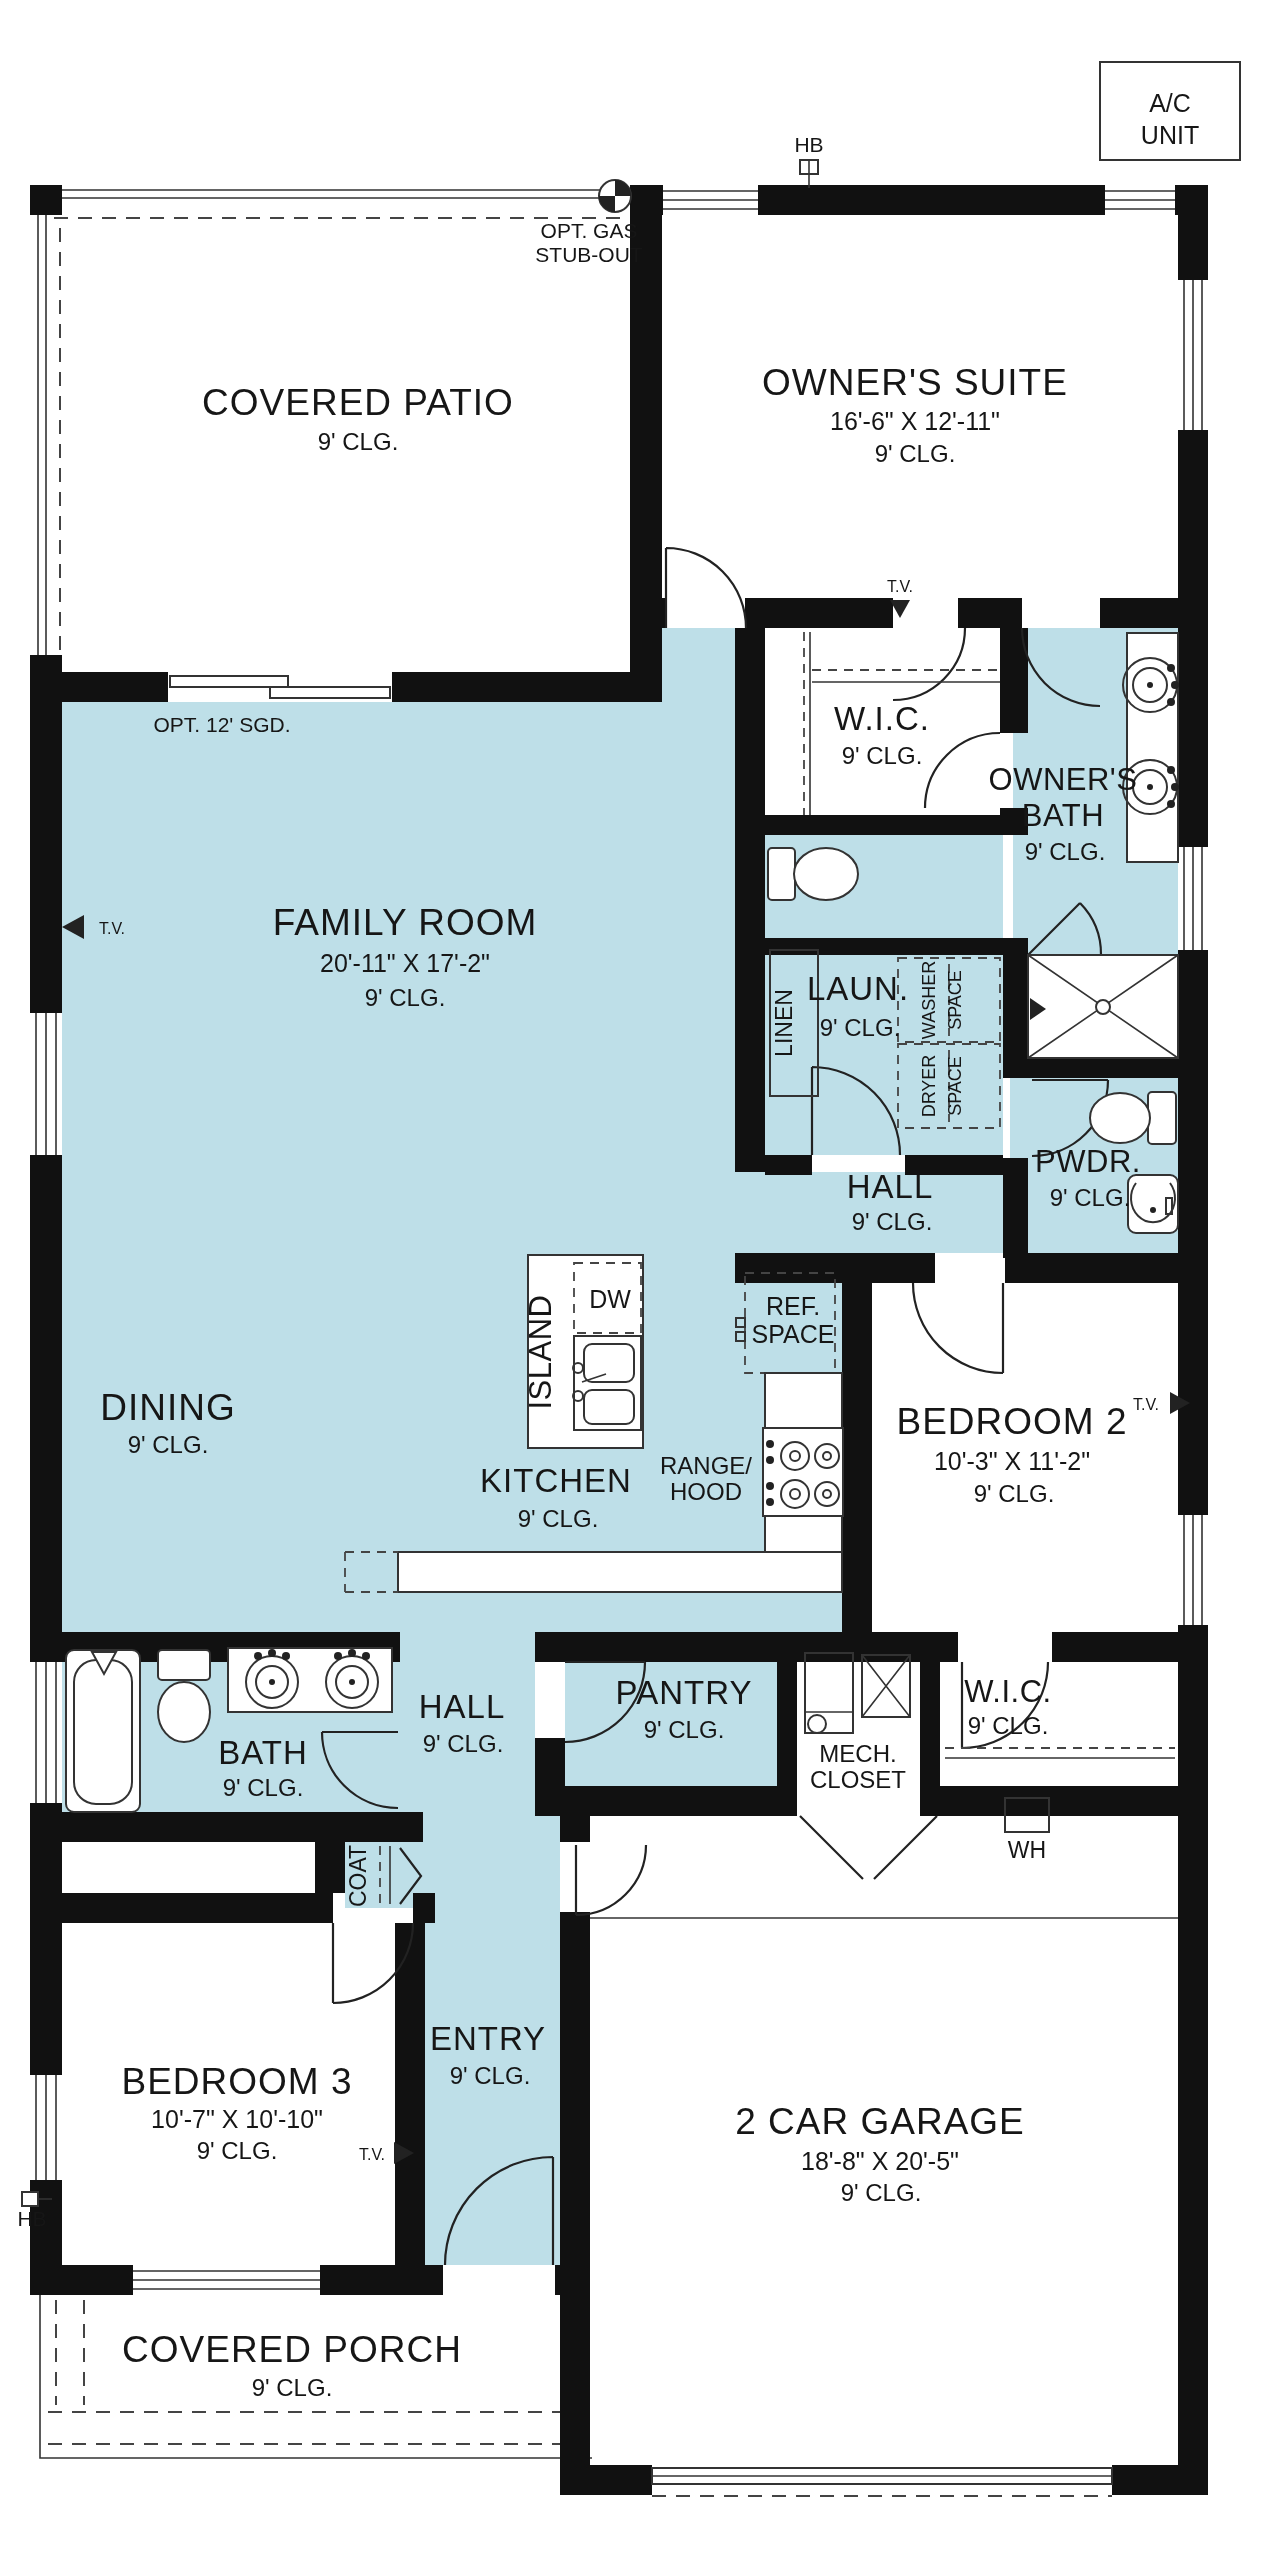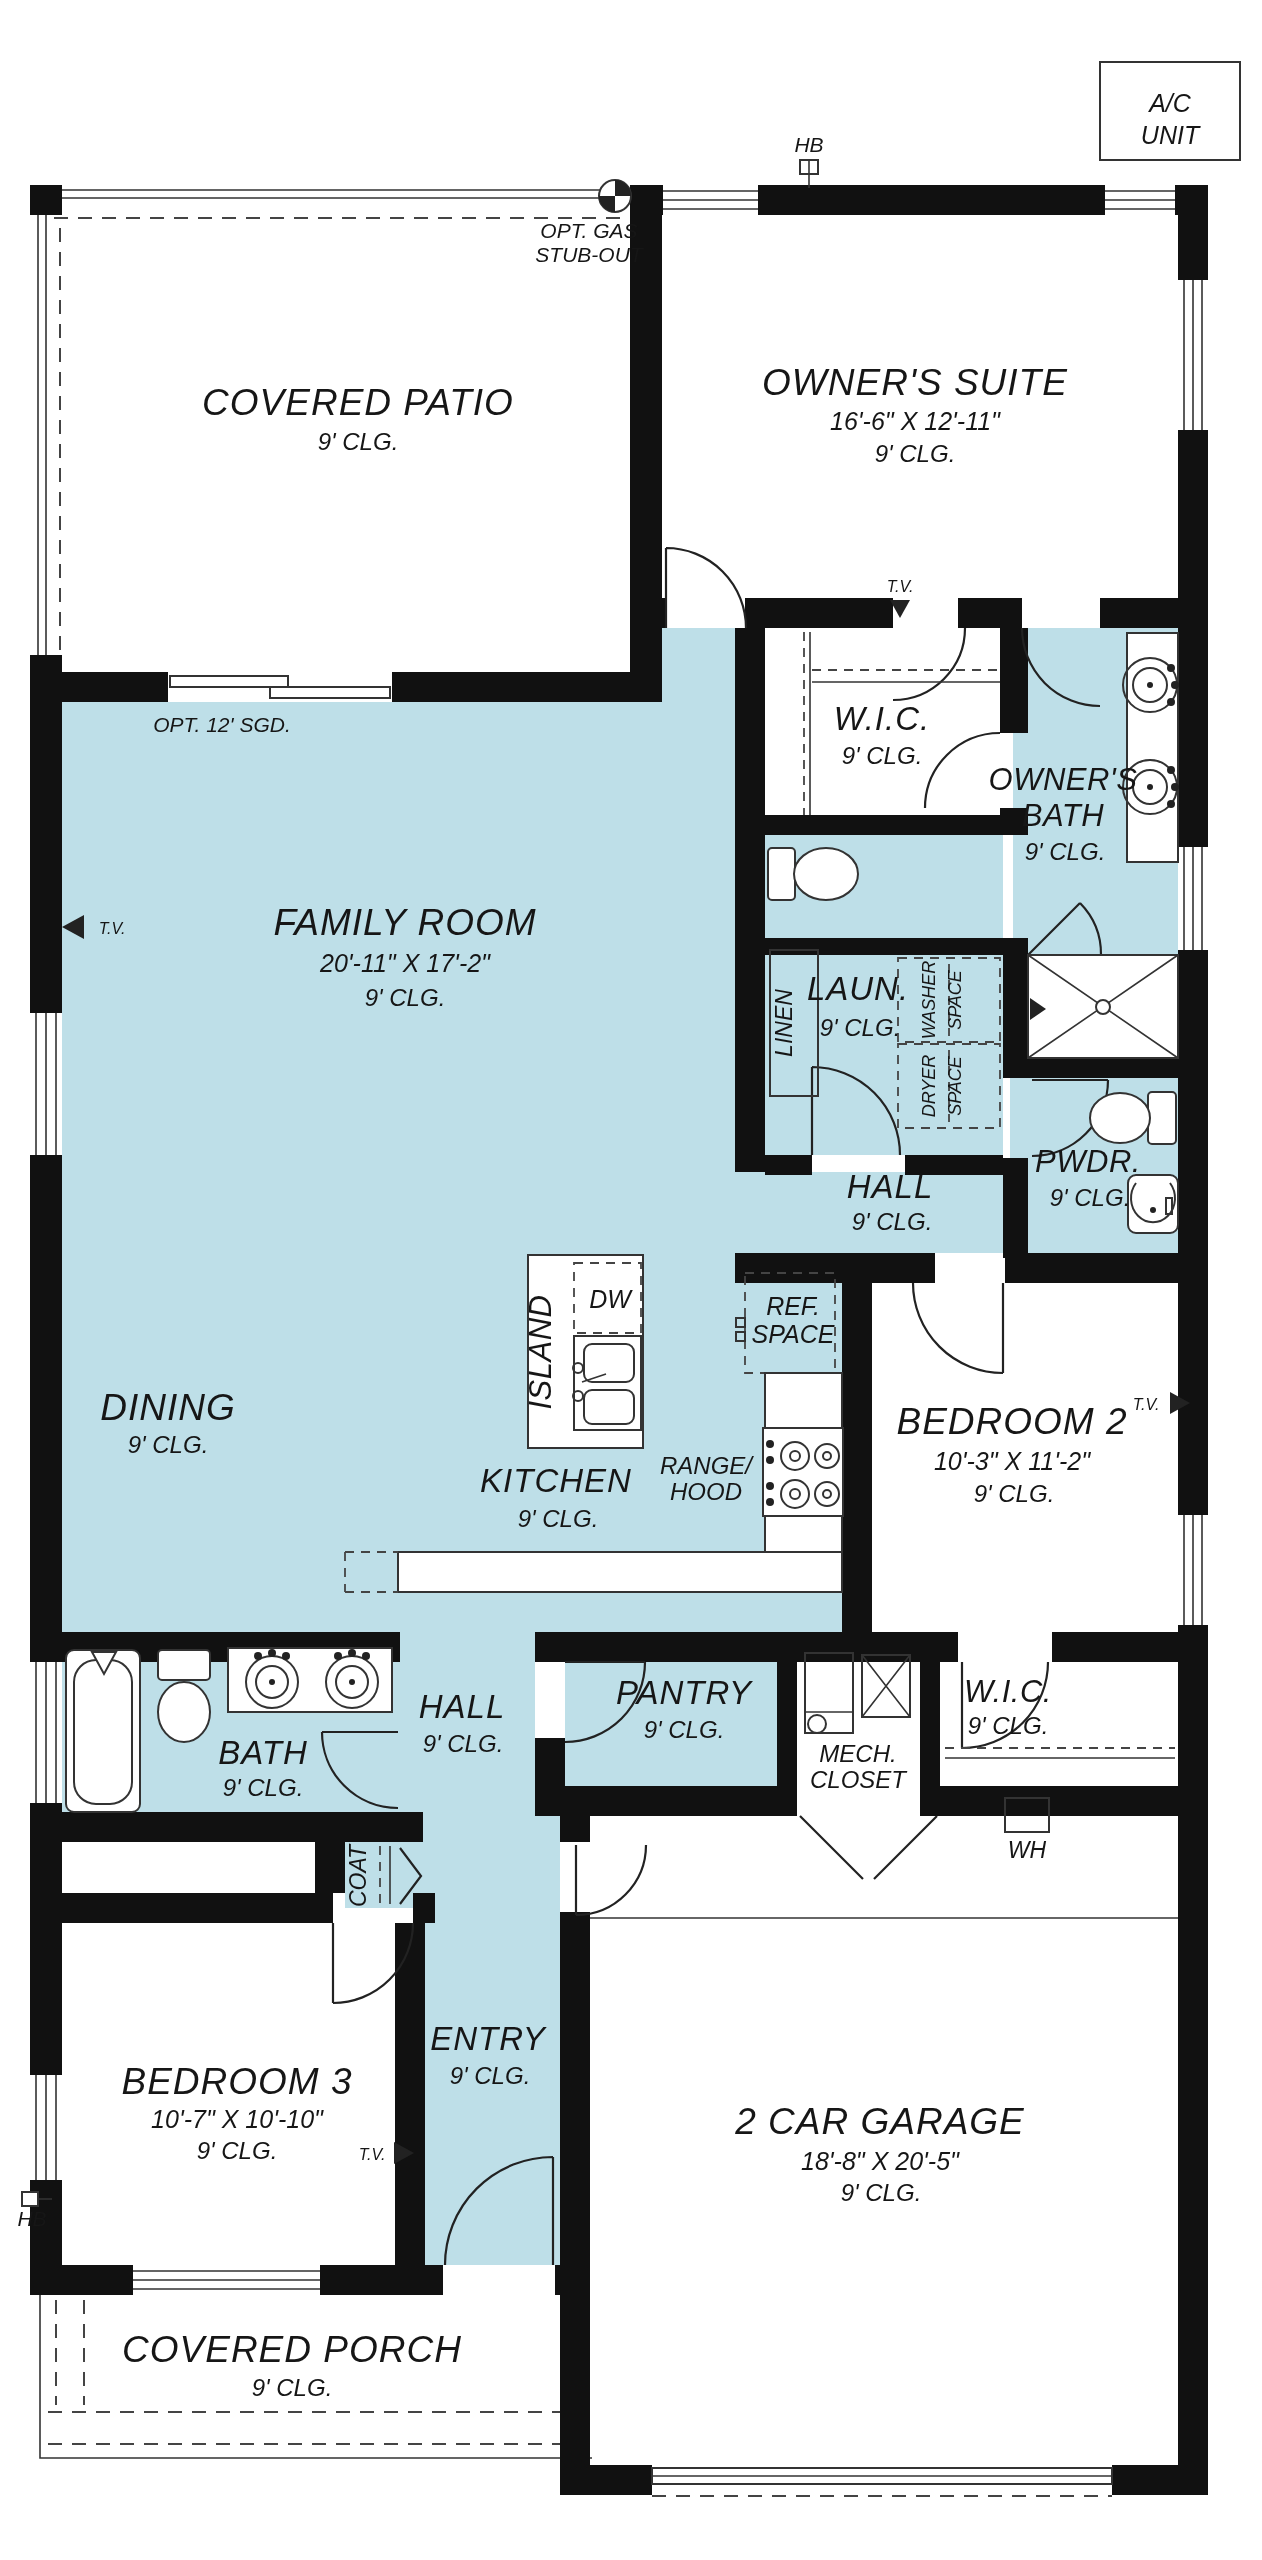--- a/index.html
+++ b/index.html
@@ -1,16 +1,16 @@
 <!DOCTYPE html>
 <html><head>
 <meta charset="utf-8">
 <style>
   html,body{margin:0;padding:0;background:#ffffff;}
-  #plan-wrap{position:relative;width:1262px;height:2560px;background:#fff;font-style:italic;}
+  #plan-wrap{position:relative;width:1262px;height:2560px;background:#fff;}
   svg{display:block;}
   .blk{fill:#111;}
   .thin15{fill:none;stroke:#333;stroke-width:1.6;}
   .dash{fill:none;stroke:#444;stroke-width:2;stroke-dasharray:14 10;}
   .dashf{fill:none;stroke:#444;stroke-width:1.8;stroke-dasharray:9 7;}
   .fixw{fill:#fff;stroke:#333;stroke-width:2;}
   .fixn{fill:none;stroke:#333;stroke-width:2;}
   .arc{fill:none;stroke:#222;stroke-width:2.2;}
   .winl{stroke:#333;stroke-width:1.6;}
   .dot{fill:#222;}

